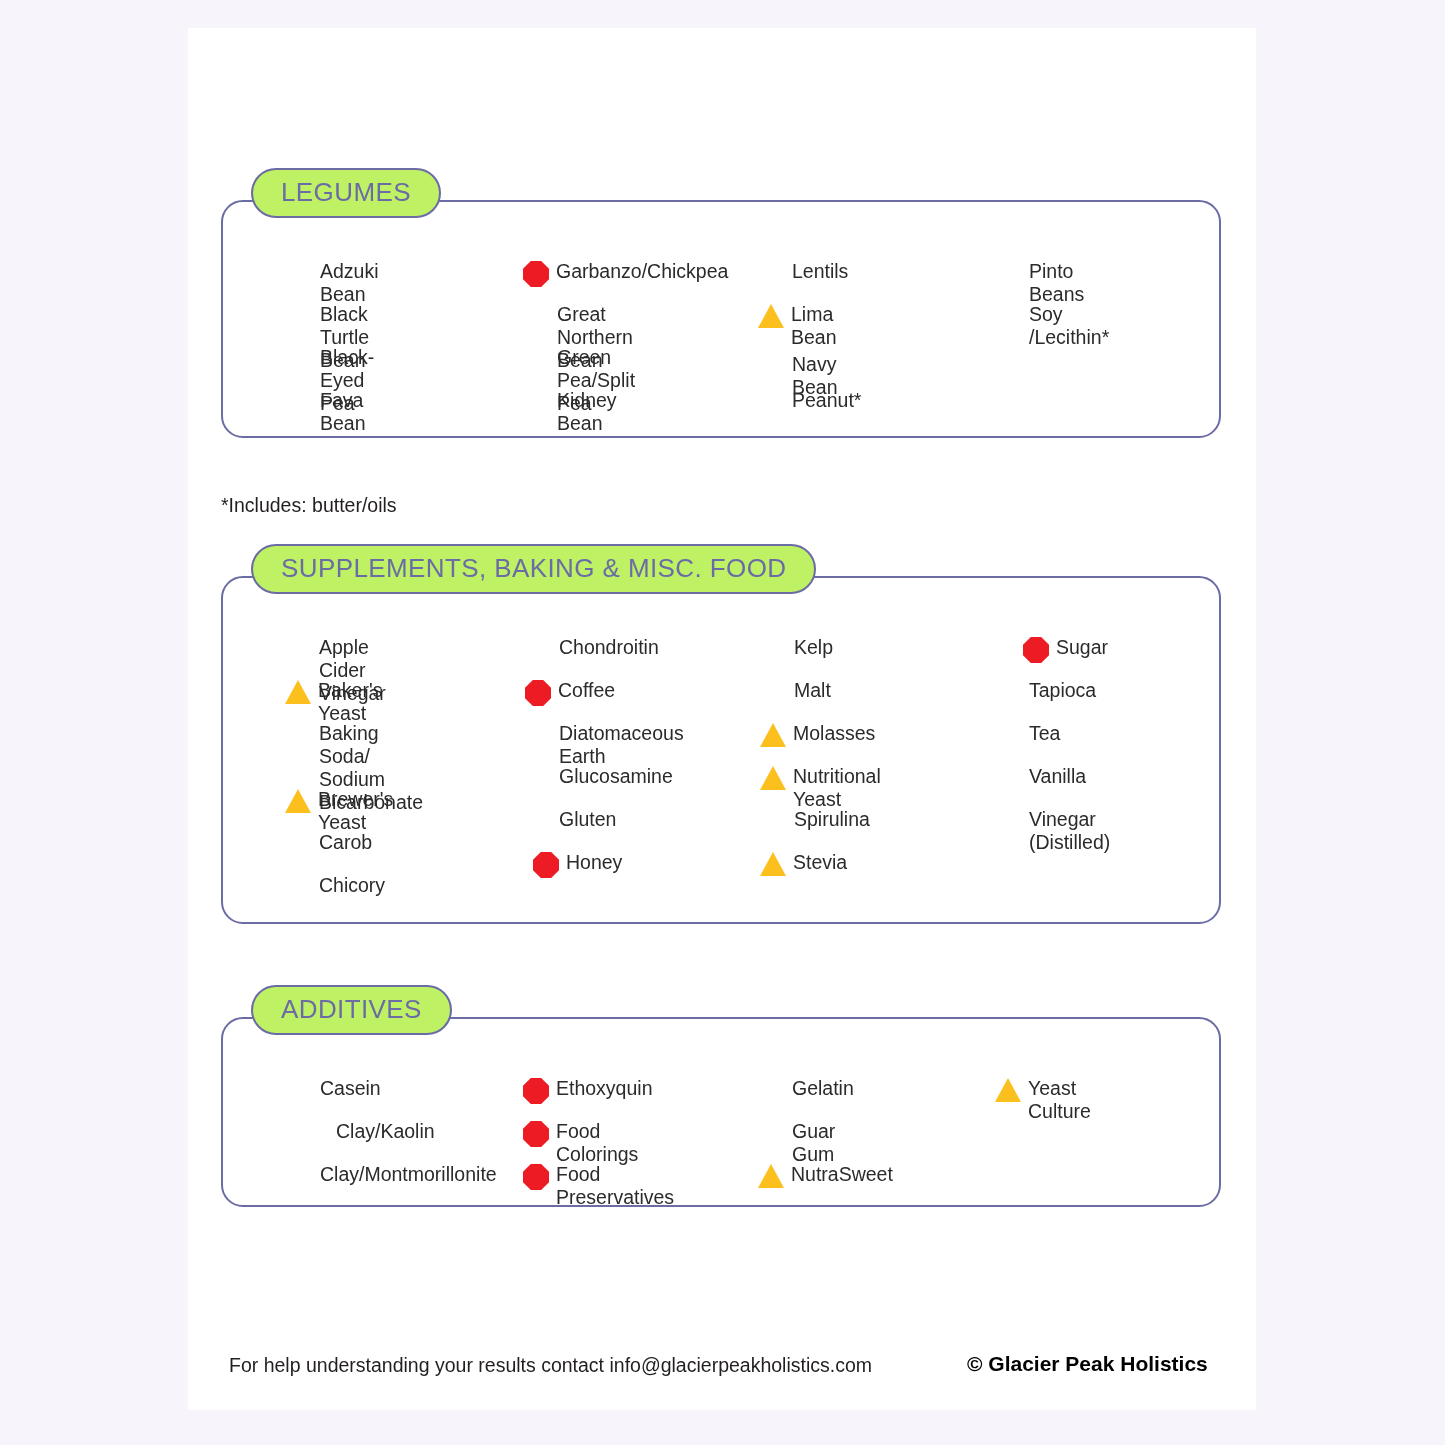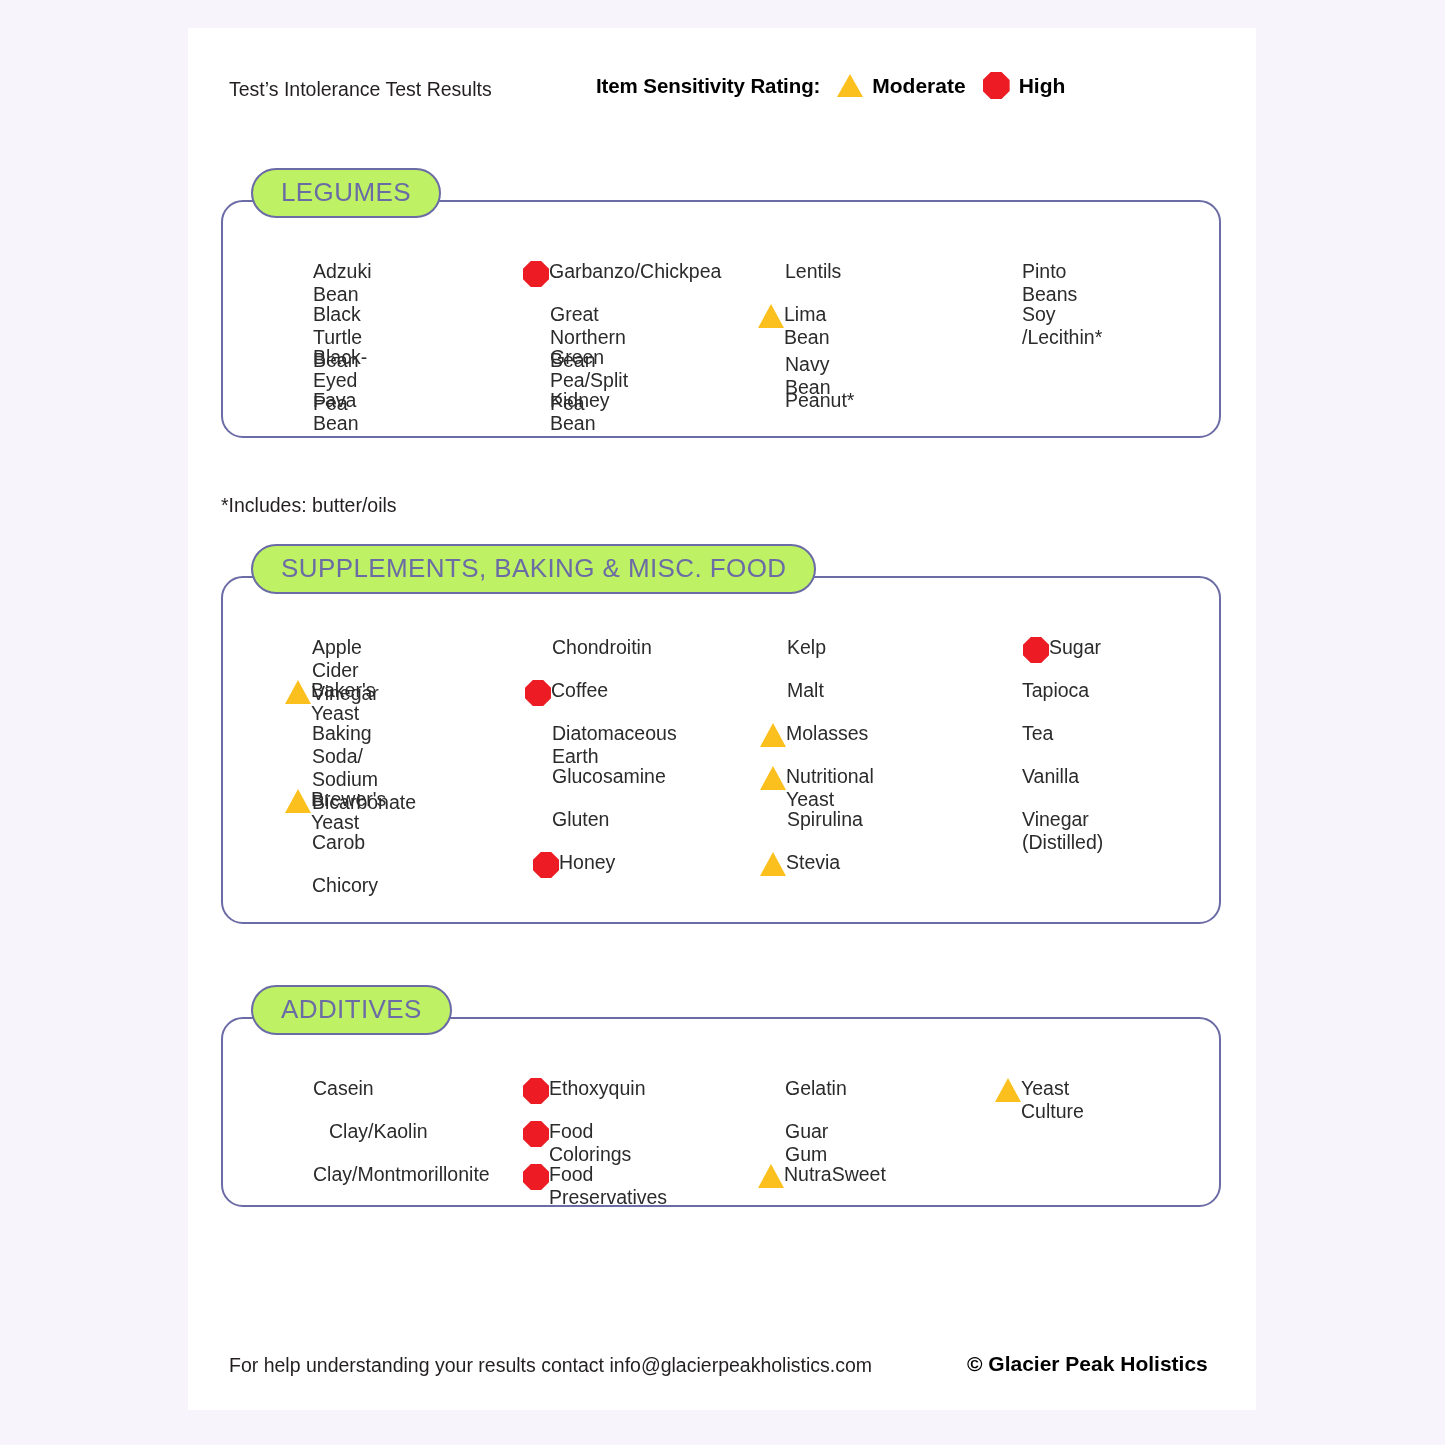--- a/index.html
+++ b/index.html
@@ -136,20 +136,21 @@
     position: relative;
     padding: 0;
   }
   .col {
     position: absolute;
     top: 0;
   }
   .item {
     display: flex;
     align-items: flex-start;
+    gap: 7px;
     font-size: 19.5px;
     color: #2b2b2b;
     line-height: 23px;
   }
   .item .ico {
     margin-top: 1px;
   }
   .item-label {
     white-space: pre-line;
   }
@@ -185,34 +186,20 @@
     font-weight: bold;
     color: #000000;
     white-space: nowrap;
   }
 </style>
 </head>
 <body>
 
 <div class="page">
 
-  <div class="header">
-    <div class="doc-title">Test’s Intolerance Test Results</div>
-    <div class="legend">
-      <span class="legend-title">Item Sensitivity Rating:</span>
-      <span class="legend-item">
-        <span class="ico ico-tri"></span>
-        <span class="legend-label">Moderate</span>
-      </span>
-      <span class="legend-item">
-        <span class="ico ico-oct"></span>
-        <span class="legend-label">High</span>
-      </span>
-    </div>
-  </div>
 
   <div id="sections-root">
       <div class="section" style="top: 140px;">
         <div class="card" style="height: 238px;">
           <div class="grid" style="position: absolute; inset: 58px 0px 0px;">
             <div class="col" style="left: 63px;">
               <div class="item" style="position: absolute; top: 0px; left: 0px;">
                 <span class="ico ico-blank"></span>
                 <span class="item-label">Adzuki Bean</span>
               </div>

